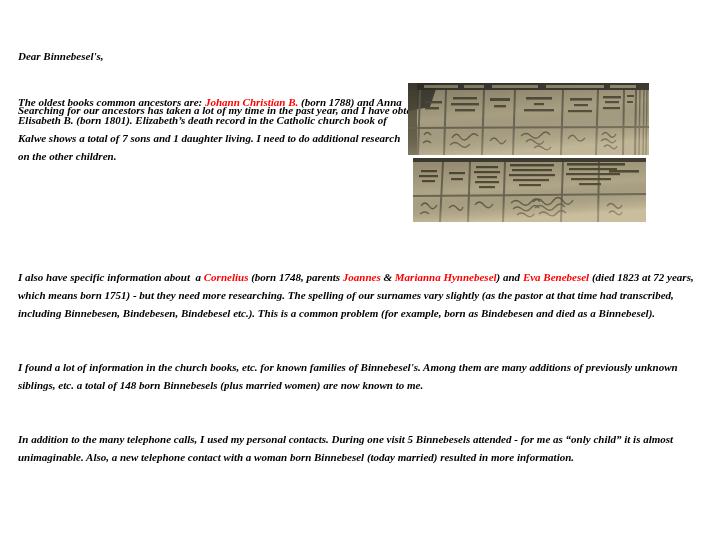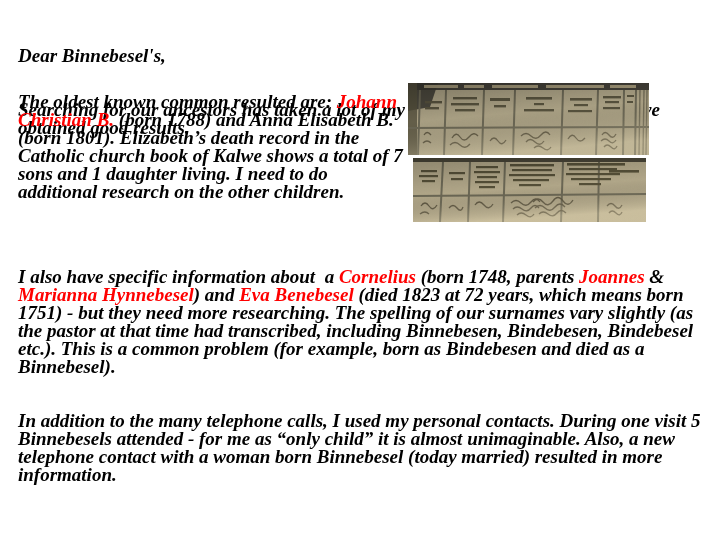--- a/index.html
+++ b/index.html
@@ -12,21 +12,21 @@
     width: 720px;
     height: 540px;
     background: #ffffff;
     overflow: hidden;
   }
   .letter-block {
     position: absolute;
     font-family: "Liberation Serif", "DejaVu Serif", serif;
     font-style: italic;
     font-weight: 700;
-    font-size: 19px;
+    font-size: 11px;
     line-height: 18px;
     color: #000000;
     white-space: pre-wrap;
   }
   #block-intro   { top: 11px;  left: 18px; width: 684px; }
   #block-ancestors { top: 93px; left: 18px; width: 390px; }
   #block-main    { top: 232px; left: 18px; width: 689px; }
   .red { color: #ff0000; }
   #photos {
     position: absolute;
@@ -40,24 +40,25 @@
 </head>
 <body>
 
 <div id="page">
 
   <div class="letter-block" id="block-intro">
     <div>Dear Binnebesel's,</div>
     <div>Searching for our ancestors has taken a lot of my time in the past year, and I have obtained good results.</div>
   </div>
 
-  <div class="letter-block" id="block-ancestors"><span>The oldest known common resulted are: </span><span class="red">Johann Christian B.</span><span> (born 1788) and Anna Elisabeth B. (born 1801). Elizabeth’s death record in the Catholic church book of Kalwe shows a total of 7 sons and 1 daughter living. I need to do additional research on the other children.</span></div>
+  <div class="letter-block" id="block-ancestors"><span>The oldest books common ancestors are: </span><span class="red">Johann Christian B.</span><span> (born 1788) and Anna Elisabeth B. (born 1801). Elizabeth’s death record in the Catholic church book of Kalwe shows a total of 7 sons and 1 daughter living. I need to do additional research on the other children.</span></div>
 
   <div class="letter-block" id="block-main">
     <div><span>I also have specific information about  a </span><span class="red">Cornelius</span><span> (born 1748, parents </span><span class="red">Joannes</span><span> &amp; </span><span class="red">Marianna Hynnebesel</span><span>) and </span><span class="red">Eva Benebesel</span><span> (died 1823 at 72 years, which means born 1751) - but they need more researching. The spelling of our surnames vary slightly (as the pastor at that time had transcribed, including Binnebesen, Bindebesen, Bindebesel etc.). This is a common problem (for example, born as Bindebesen and died as a Binnebesel).</span></div>
+    <div>I found a lot of information in the church books, etc. for known families of Binnebesel's. Among them are many additions of previously unknown siblings, etc. a total of 148 born Binnebesels (plus married women) are now known to me.</div>
     <div>In addition to the many telephone calls, I used my personal contacts. During one visit 5 Binnebesels attended - for me as “only child” it is almost unimaginable. Also, a new telephone contact with a woman born Binnebesel (today married) resulted in more information.</div>
     
   </div>
 
   <div id="photos">
 
     <svg id="photo-1" width="241" height="72" viewBox="0 0 241 72" xmlns="http://www.w3.org/2000/svg">
       <defs>
         <filter id="grain1" x="0" y="0" width="100%" height="100%">
           <feTurbulence type="fractalNoise" baseFrequency="0.65" numOctaves="2"></feTurbulence>

